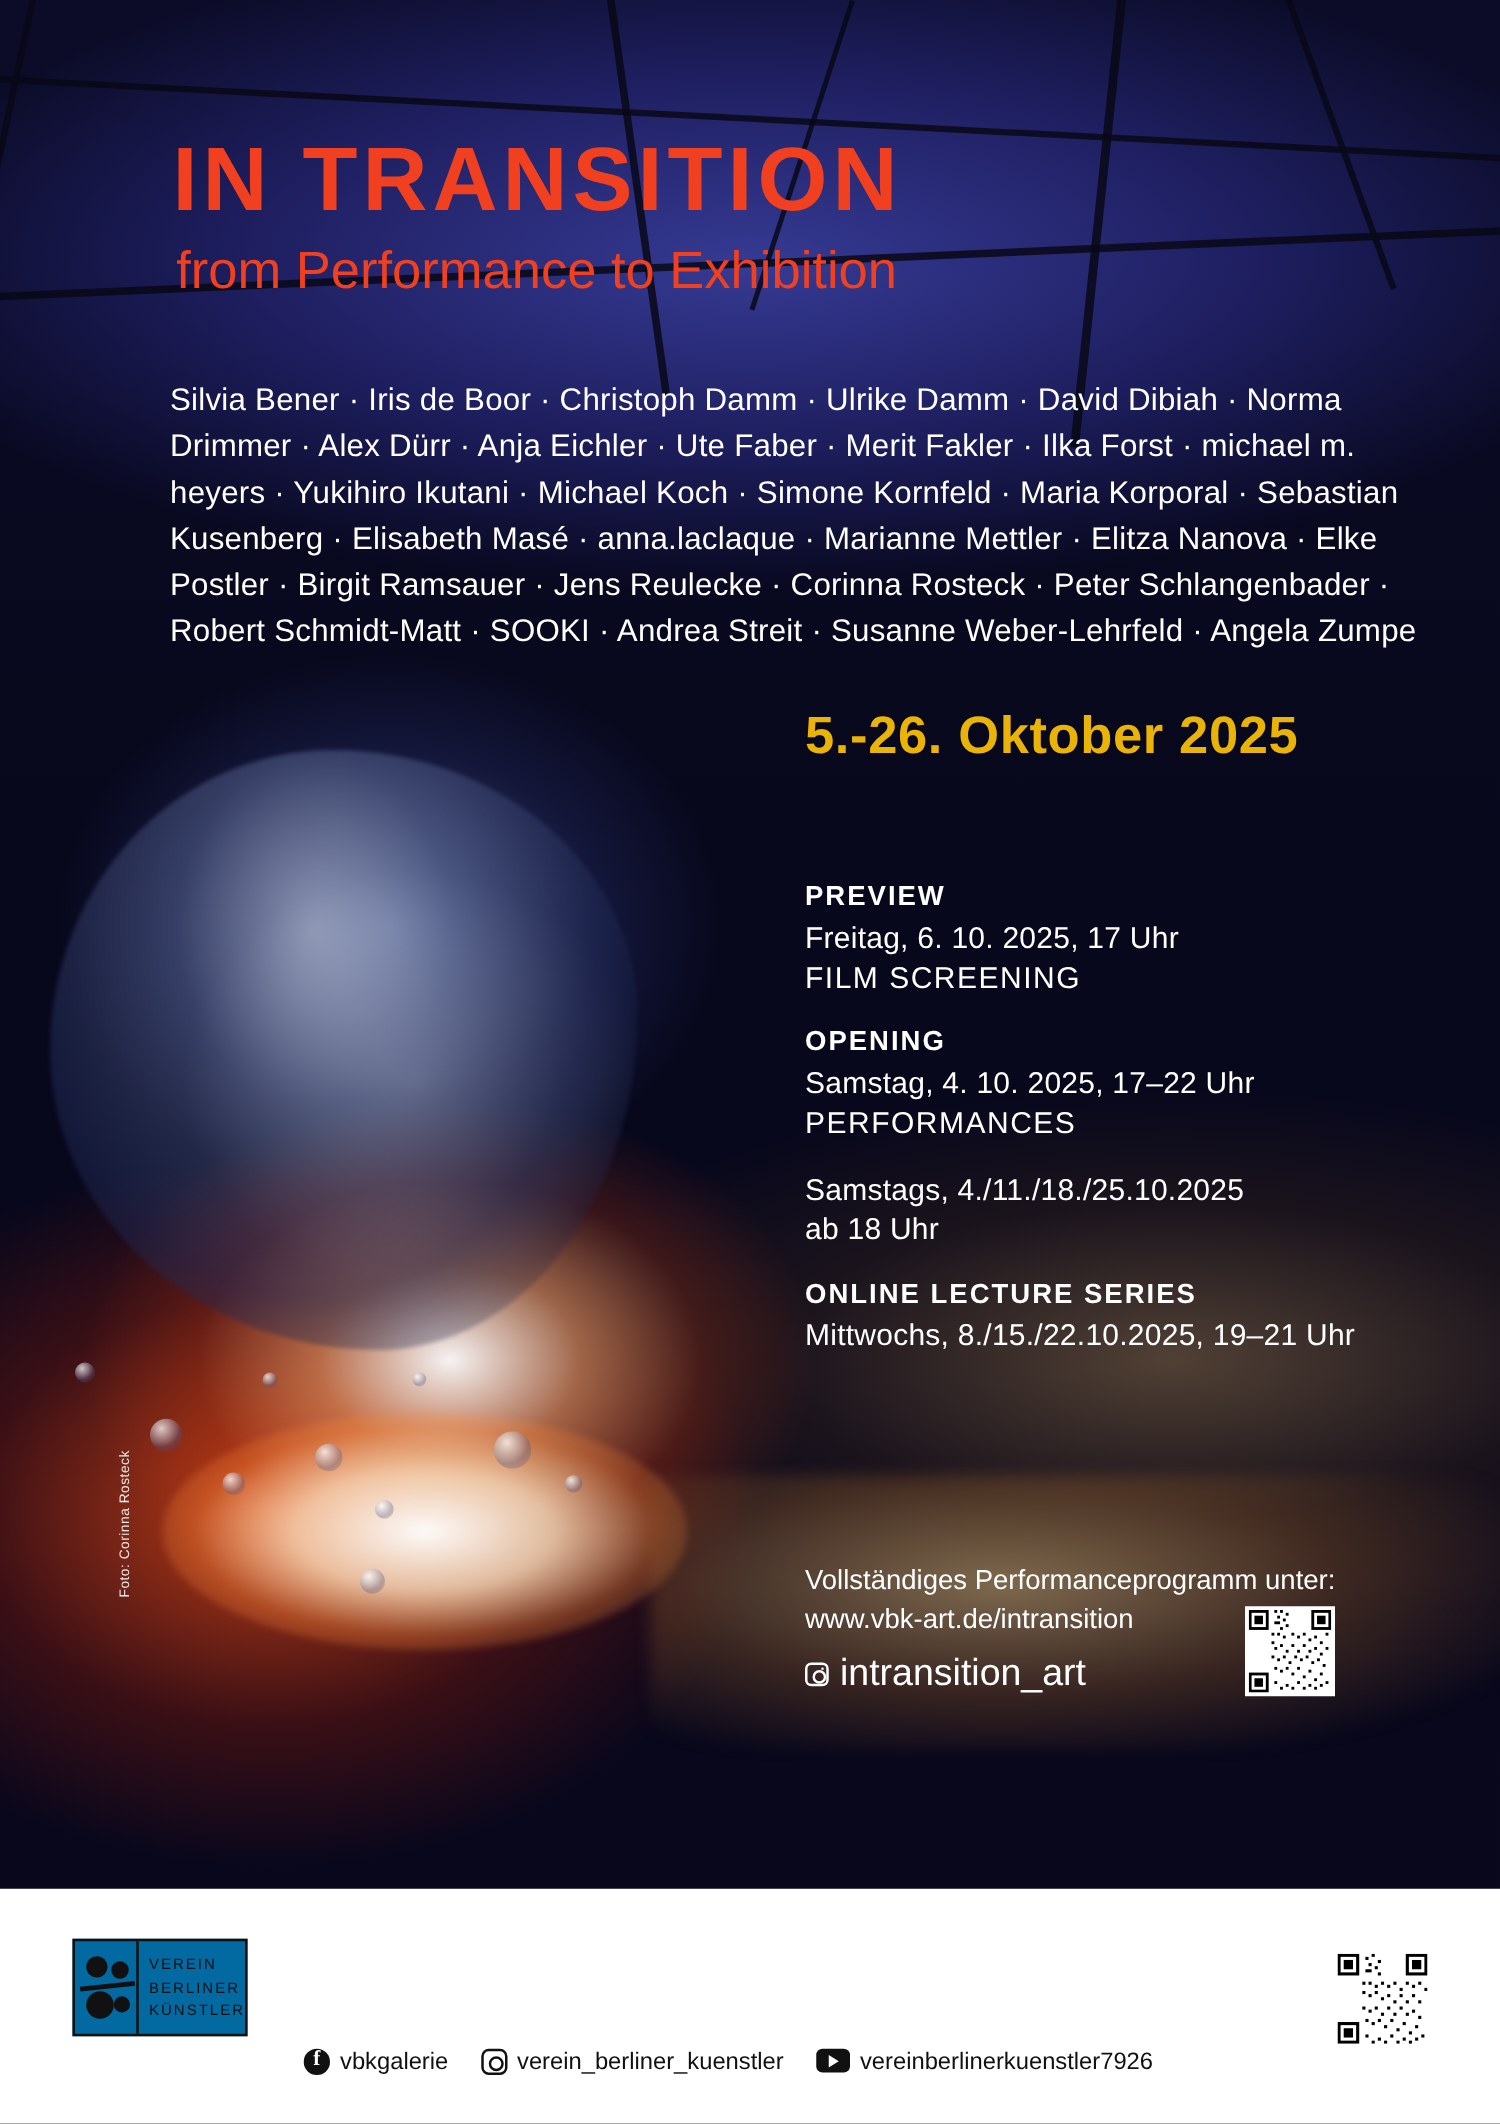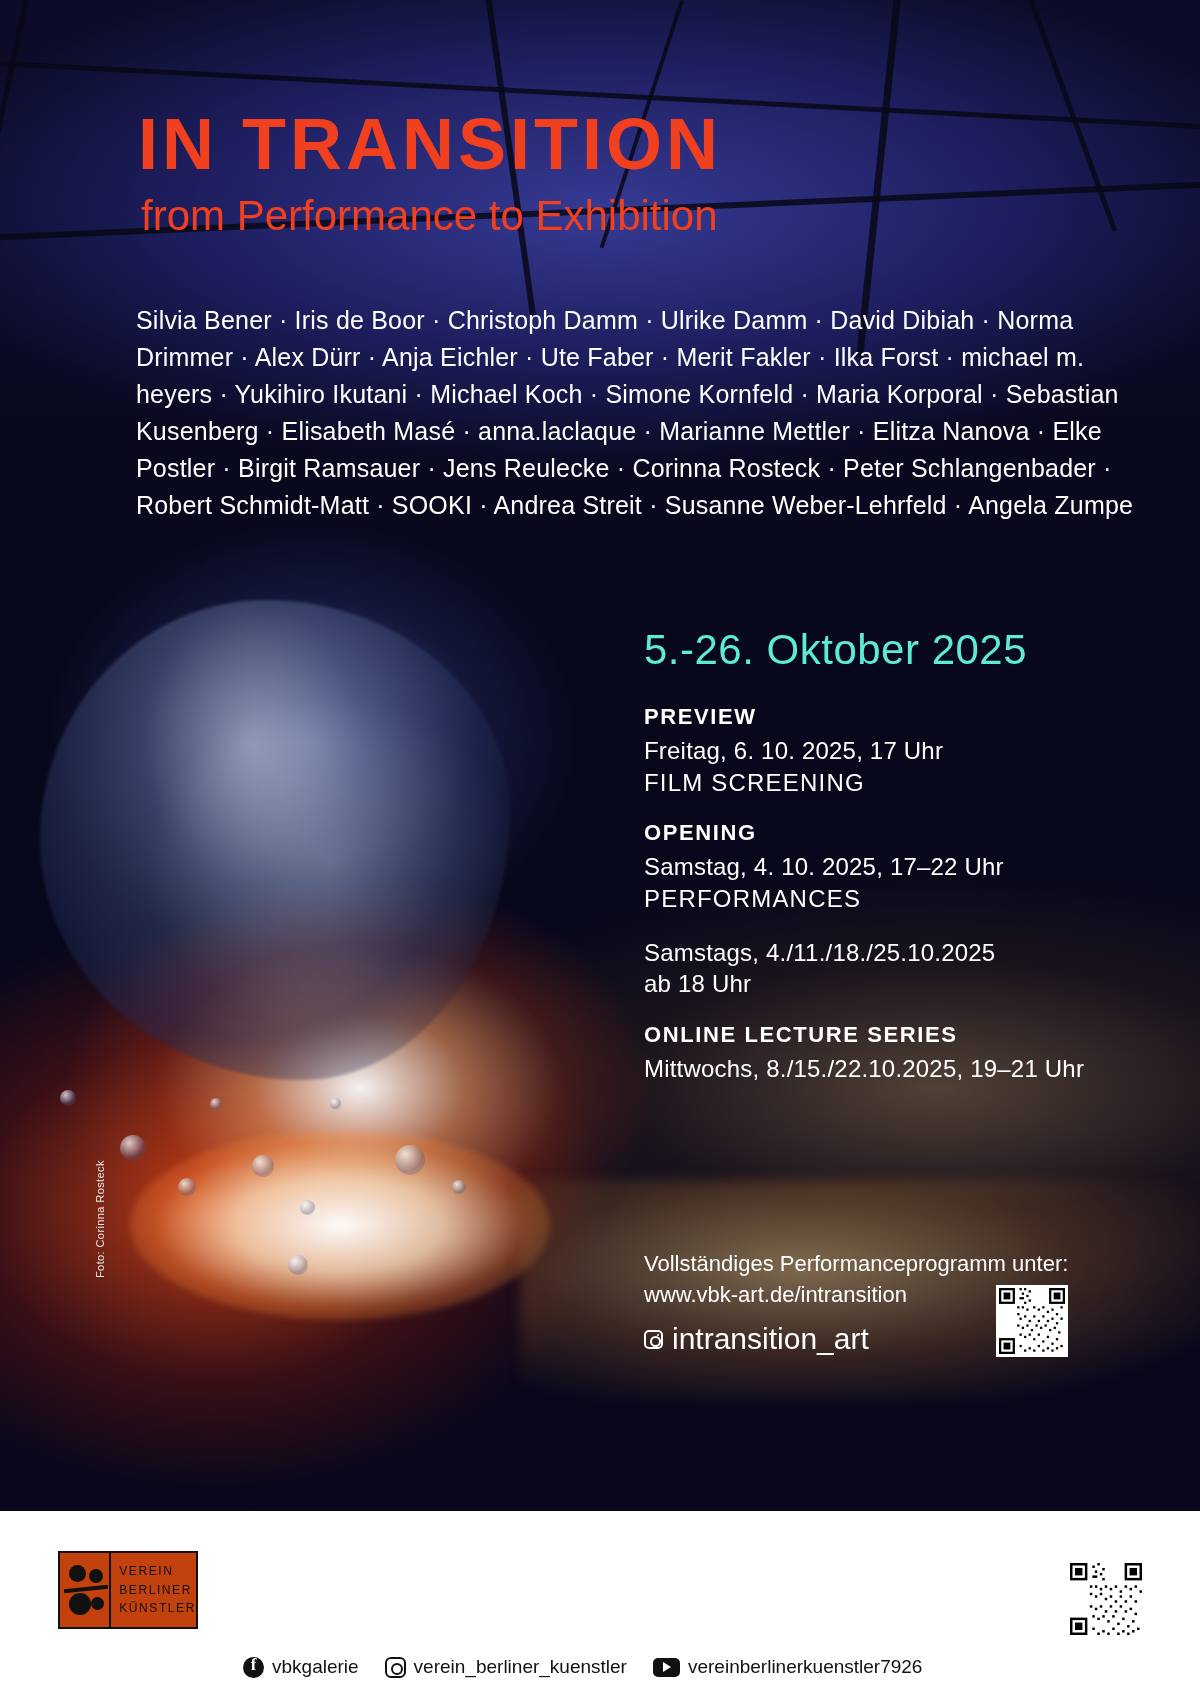--- a/index.html
+++ b/index.html
@@ -101,24 +101,24 @@
     left: 90px; top: 302px;
     width: 1022px;
     color: #ffffff;
     font-size: 25px;
     line-height: 1.48;
     letter-spacing: 0.2px;
   }
 
   .dates {
     position: absolute;
-    left: 598px; top: 626px;
-    color: #5eead4;
+    left: 598px; top: 564px;
+    color: #eab308;
     font-size: 42px;
-    font-weight: normal;
+    font-weight: bold;
     letter-spacing: 0.5px;
     white-space: nowrap;
   }
 
   .events { position: absolute; left: 598px; top: 704px; width: 470px; color: #fff; }
   .event { margin-bottom: 22px; }
   .event .hd {
     font-size: 22px;
     font-weight: bold;
     letter-spacing: 1.6px;
@@ -184,21 +184,21 @@
     left: 0; bottom: 0;
     width: 1200px; height: 188px;
     background: #ffffff;
   }
   .logo {
     position: absolute;
     left: 58px; top: 40px;
     width: 140px; height: 78px;
     border: 2px solid #111;
     display: flex; align-items: center;
-    background: #c2410c;
+    background: #0369a1;
   }
   .logo-mark {
     width: 52px; height: 100%;
     position: relative;
     border-right: 2px solid #111;
   }
   .logo-mark .fig {
     position: absolute; background: #111; border-radius: 50%;
   }
   .logo-mark .f1 { left: 9px;  top: 12px; width: 17px; height: 17px; }
@@ -223,21 +223,21 @@
     color: #111;
     font-size: 19px;
     line-height: 1.62;
   }
   .social-row {
     position: absolute;
     left: 243px; top: 128px;
     display: flex; align-items: center; gap: 26px;
     font-size: 19px; color: #111;
   }
-  .social { display: flex; align-items: center; gap: 8px; margin-top: 17px; }
+  .social { display: flex; align-items: flex-start; gap: 8px; }
   .sic { width: 21px; height: 21px; flex: none; }
   .fb {
     background: #111; border-radius: 50%;
     position: relative;
   }
   .fb::after {
     content: "f"; position: absolute; left: 0; right: 0; top: -2px;
     text-align: center; color: #fff; font-weight: bold; font-size: 17px;
     font-family: "Liberation Serif", serif;
   }

